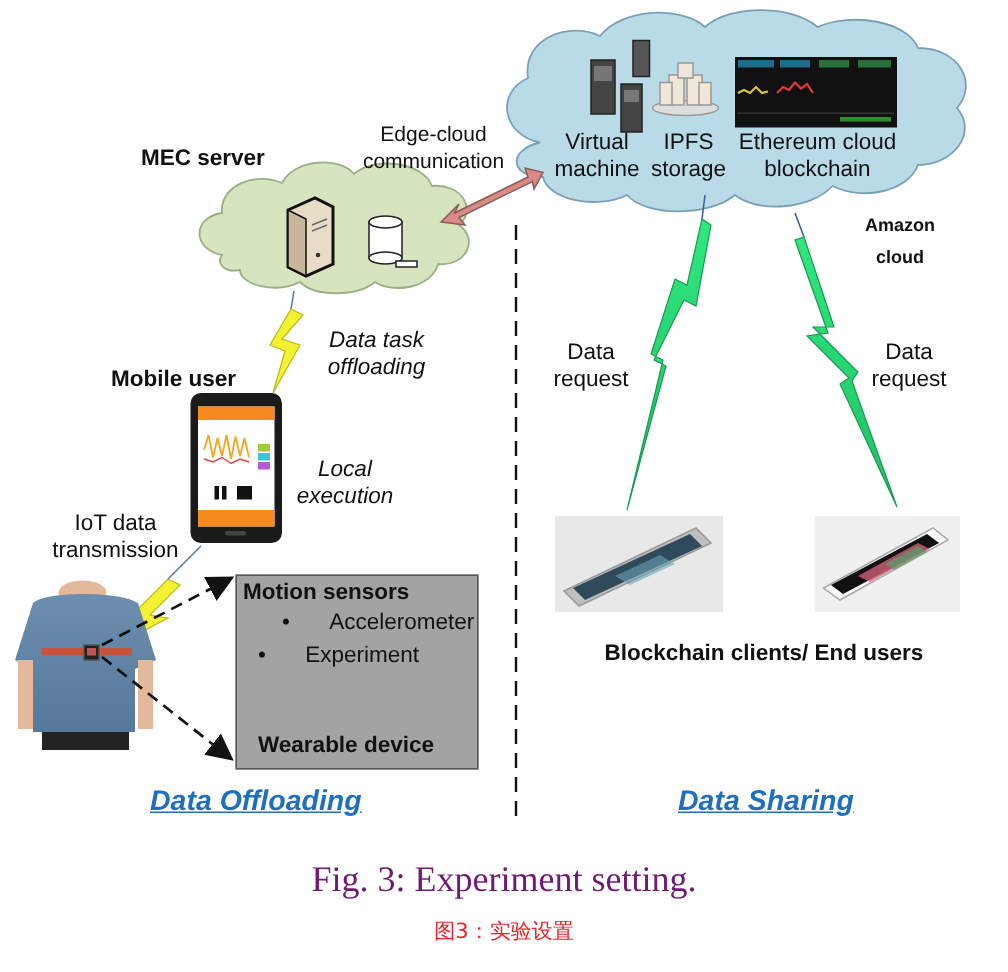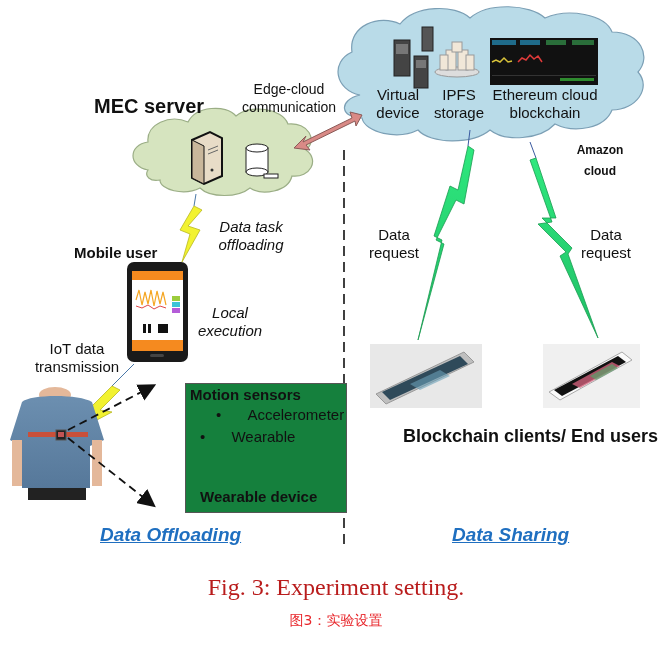--- a/index.html
+++ b/index.html
@@ -3,23 +3,23 @@
 <meta charset="utf-8">
 <style>
   html,body{margin:0;padding:0;background:#fff;}
   body{width:672px;height:648px;position:relative;overflow:hidden;font-family:"Liberation Sans","DejaVu Sans",sans-serif;}
   #stage{position:absolute;left:0;top:0;width:672px;height:648px;}
   .lbl{position:absolute;color:#111;font-size:15px;line-height:18px;white-space:nowrap;}
   .b{font-weight:bold;}
   .it{font-style:italic;}
   .c{text-align:center;}
   .section{position:absolute;color:#1f6fc0;font-weight:bold;font-style:italic;font-size:19px;text-decoration:underline;}
-  .caption{position:absolute;left:0;width:672px;text-align:center;font-family:"Liberation Serif","DejaVu Serif",serif;font-size:24px;color:#b91c1c;top:574px;}
+  .caption{position:absolute;left:0;width:672px;text-align:center;font-family:"Liberation Serif","DejaVu Serif",serif;font-size:24px;color:#701a75;top:574px;}
   .caption-cn{position:absolute;left:0;width:672px;text-align:center;font-family:"DejaVu Sans",sans-serif;font-size:14px;color:#e8262b;top:612px;}
-  .sensorbox{position:absolute;left:157px;top:383px;width:160px;height:128px;border:1.5px solid #555;background:#15803d;margin-left:28px;}
+  .sensorbox{position:absolute;left:157px;top:383px;width:160px;height:128px;border:1.5px solid #555;background:#a3a3a3;}
 </style>
 </head>
 <body>
 
 <div id="stage">
 
   <svg width="672" height="648" style="position:absolute;left:0;top:0">
     <defs>
       <linearGradient id="boltG" x1="0" y1="0" x2="0" y2="1">
         <stop offset="0" stop-color="#2fe87e"></stop>
@@ -155,41 +155,41 @@
 
     <g>
       <rect x="221" y="449" width="26" height="34" fill="#c98a3a"></rect>
       <rect x="223" y="451" width="22" height="30" fill="#141414"></rect>
       <path d="M226,460 L242,460 L238,476 L230,476 M228,468 L236,468" stroke="#f07c22" stroke-width="2" fill="none"></path>
     </g>
   </svg>
 
   <div class="lbl c" style="left:368px;top:86px;width:60px;">
     <div>Virtual</div>
-    <div>device</div>
+    <div>machine</div>
   </div>
   <div class="lbl c" style="left:428px;top:86px;width:62px;">
     <div>IPFS</div>
     <div>storage</div>
   </div>
   <div class="lbl c" style="left:484px;top:86px;width:122px;">
     <div>Ethereum cloud</div>
     <div>blockchain</div>
   </div>
   <div class="lbl c b" style="left:560px;top:140px;width:80px;font-size:12px;line-height:21px;">
     <div>Amazon</div>
     <div>cloud</div>
   </div>
 
   <div class="lbl c" style="left:234px;top:80px;width:110px;font-size:14px;">
     <div>Edge-cloud</div>
     <div>communication</div>
   </div>
 
-  <div class="lbl b" style="left:94px;top:97px;font-size:20px;">MEC server</div>
+  <div class="lbl b" style="left:94px;top:97px;font-size:15px;">MEC server</div>
 
   <div class="lbl it c" style="left:206px;top:218px;width:90px;">
     <div>Data task</div>
     <div>offloading</div>
   </div>
 
   <div class="lbl b" style="left:74px;top:244px;">Mobile user</div>
 
   <div class="lbl c" style="left:24px;top:340px;width:106px;">
     <div>IoT data</div>
@@ -202,34 +202,34 @@
   </div>
 
   <div class="sensorbox">
     <div class="lbl b" style="left:4px;top:2px;">Motion sensors</div>
     <div class="lbl" style="left:30px;top:22px;">
       <span>•</span>
       <span style="margin-left:22px;">Accelerometer</span>
     </div>
     <div class="lbl" style="left:14px;top:44px;">
       <span>•</span>
-      <span style="margin-left:22px;">Wearable</span>
+      <span style="margin-left:22px;">Experiment</span>
     </div>
     <div class="lbl b" style="left:14px;top:104px;">Wearable device</div>
   </div>
 
   <div class="lbl c" style="left:364px;top:226px;width:60px;">
     <div>Data</div>
     <div>request</div>
   </div>
   <div class="lbl c" style="left:576px;top:226px;width:60px;">
     <div>Data</div>
     <div>request</div>
   </div>
 
-  <div class="lbl b" style="left:403px;top:427px;font-size:18px;">Blockchain clients/ End users</div>
+  <div class="lbl b" style="left:403px;top:427px;font-size:15px;">Blockchain clients/ End users</div>
 
   <div class="section" style="left:100px;top:524px;">Data Offloading</div>
   <div class="section" style="left:452px;top:524px;">Data Sharing</div>
 
   <div class="caption">Fig. 3: Experiment setting.</div>
   <div class="caption-cn">图3：实验设置</div>
 </div>
 
 </body></html>

